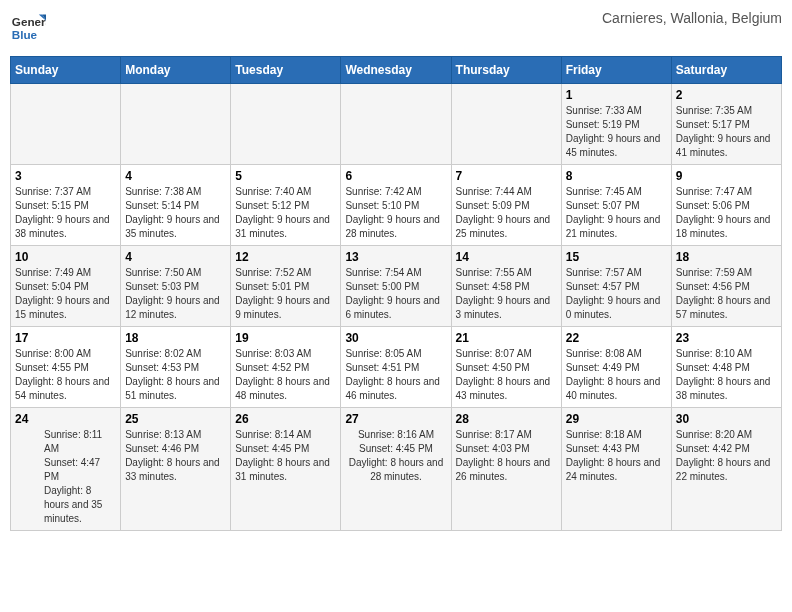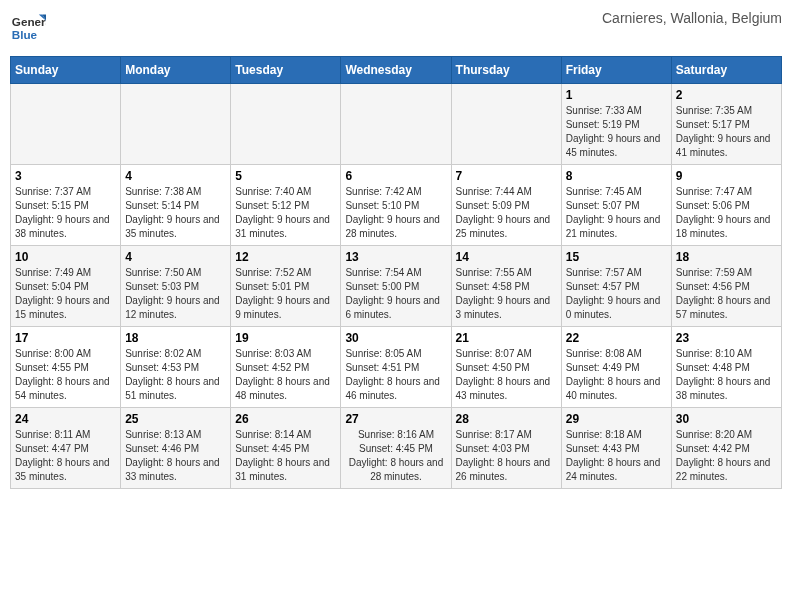--- a/index.html
+++ b/index.html
@@ -257,21 +257,21 @@
         <td>
           <span class="day-num">23</span>
           <div class="day-info" style="white-space: pre-line;">Sunrise: 8:10 AM
 Sunset: 4:48 PM
 Daylight: 8 hours and 38 minutes.</div>
         </td>
       </tr>
       <tr>
         <td>
           <span class="day-num">24</span>
-          <div class="day-info" style="white-space: pre-line;">Sunrise: 8:11 AM
+          <div class="day-info" style="white-space: pre-line; margin-left: 29px;">Sunrise: 8:11 AM
 Sunset: 4:47 PM
 Daylight: 8 hours and 35 minutes.</div>
         </td>
         <td>
           <span class="day-num">25</span>
           <div class="day-info" style="white-space: pre-line;">Sunrise: 8:13 AM
 Sunset: 4:46 PM
 Daylight: 8 hours and 33 minutes.</div>
         </td>
         <td>

